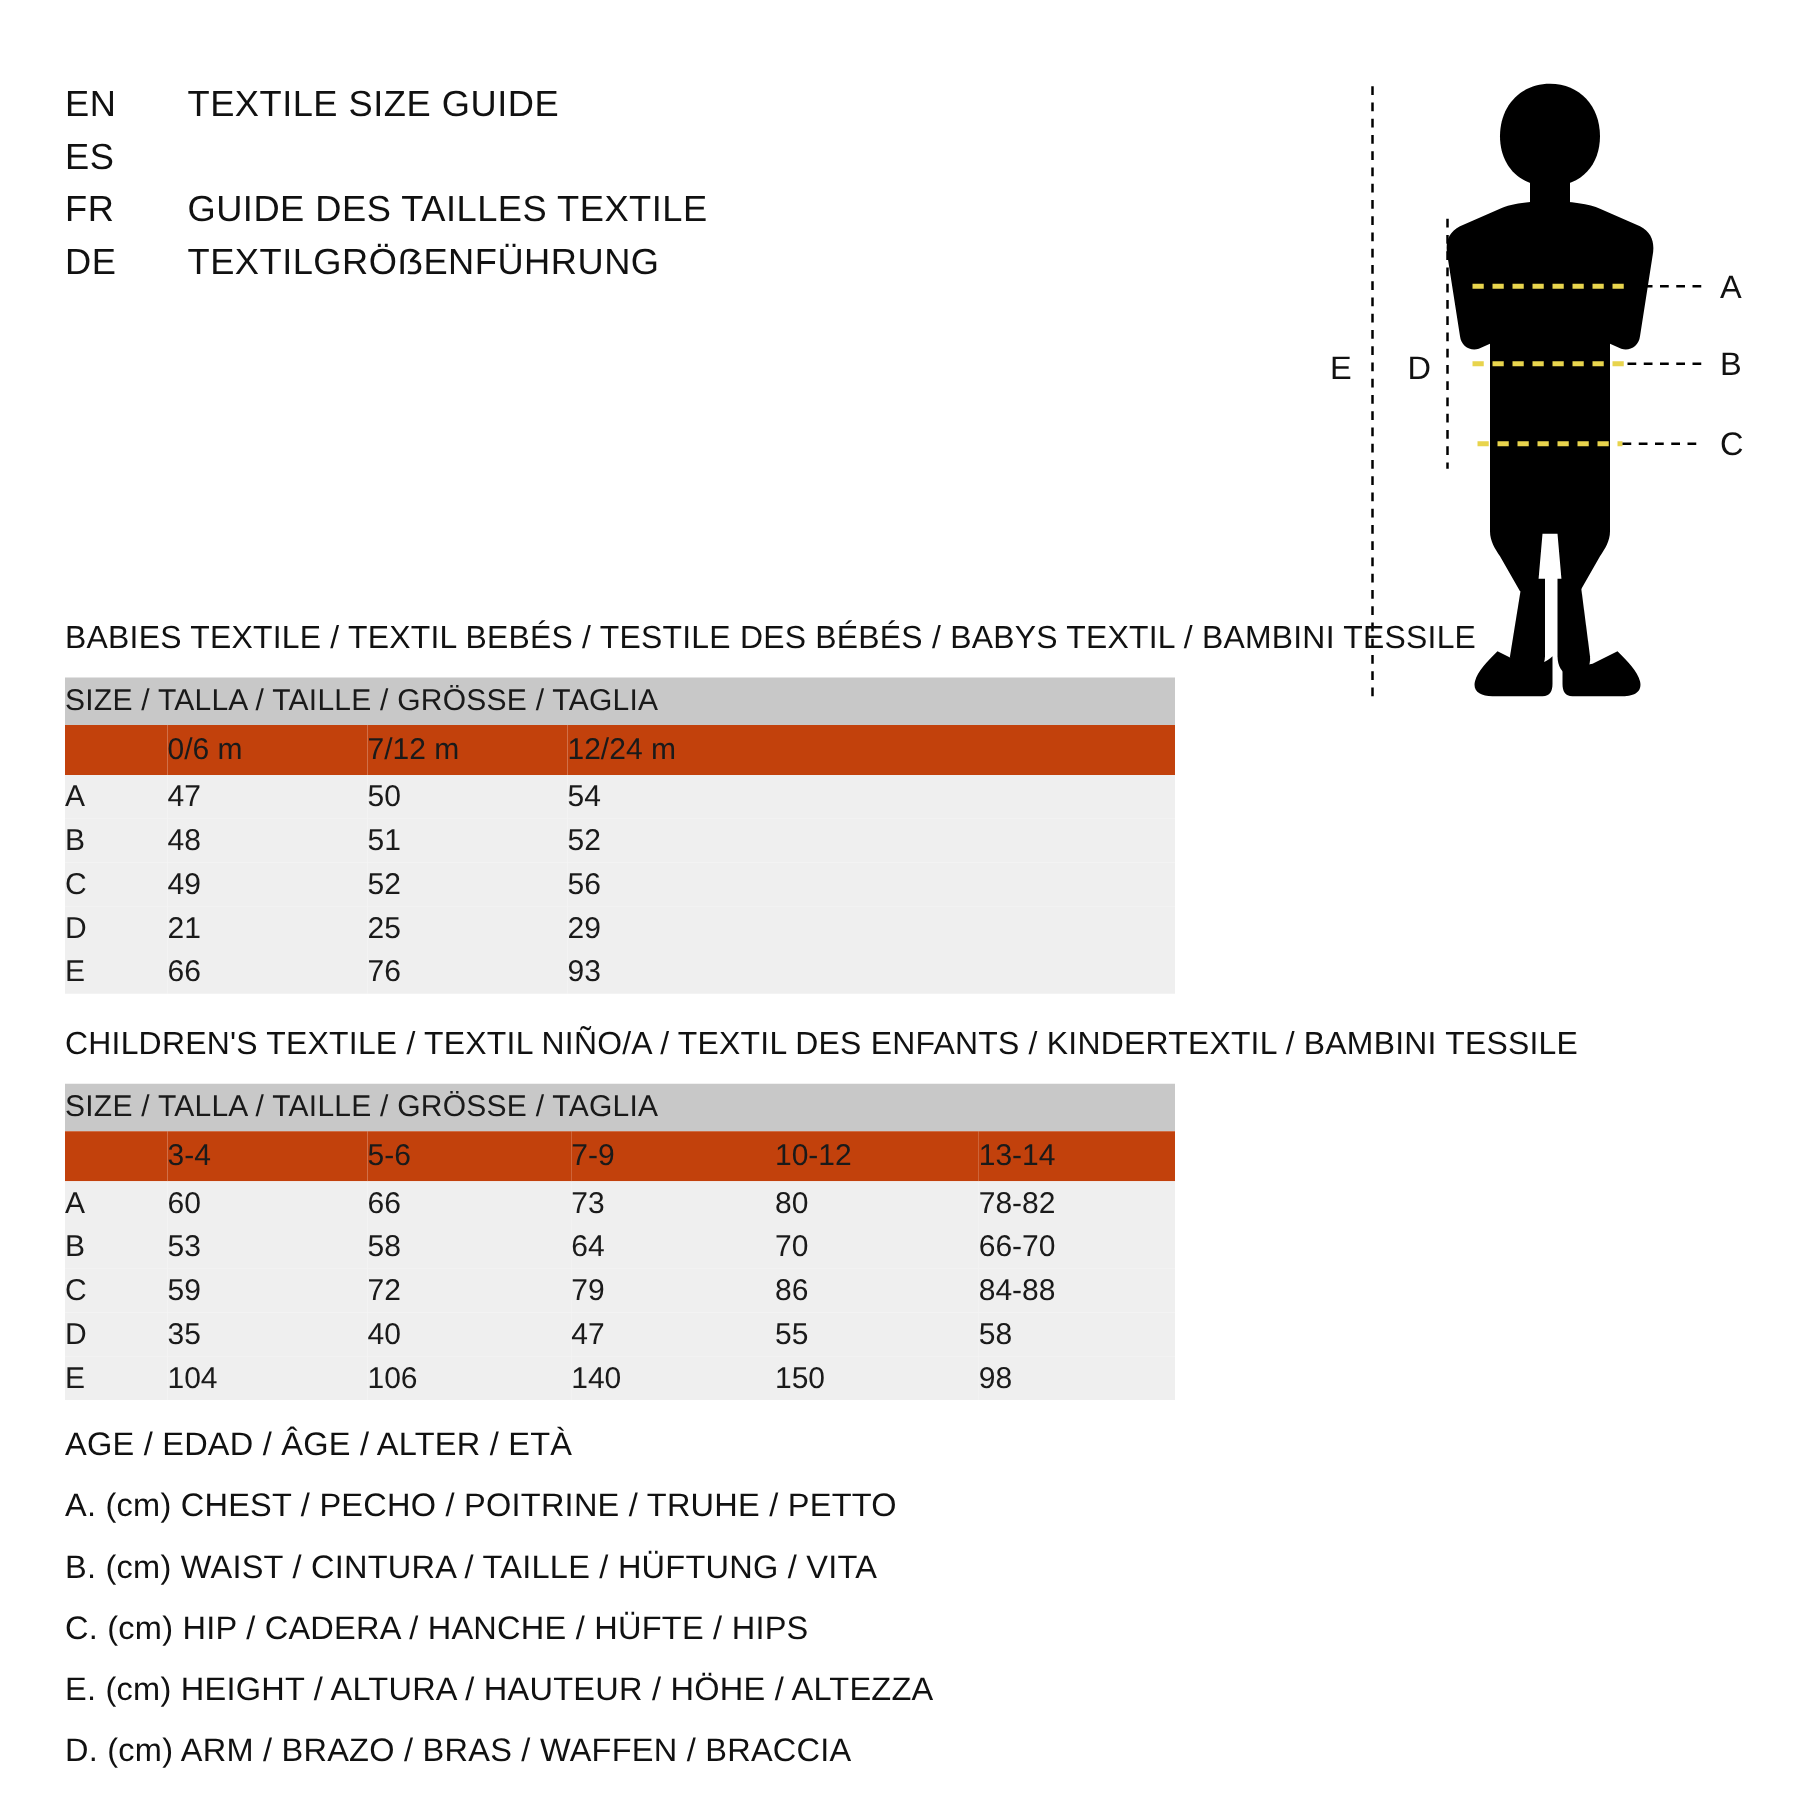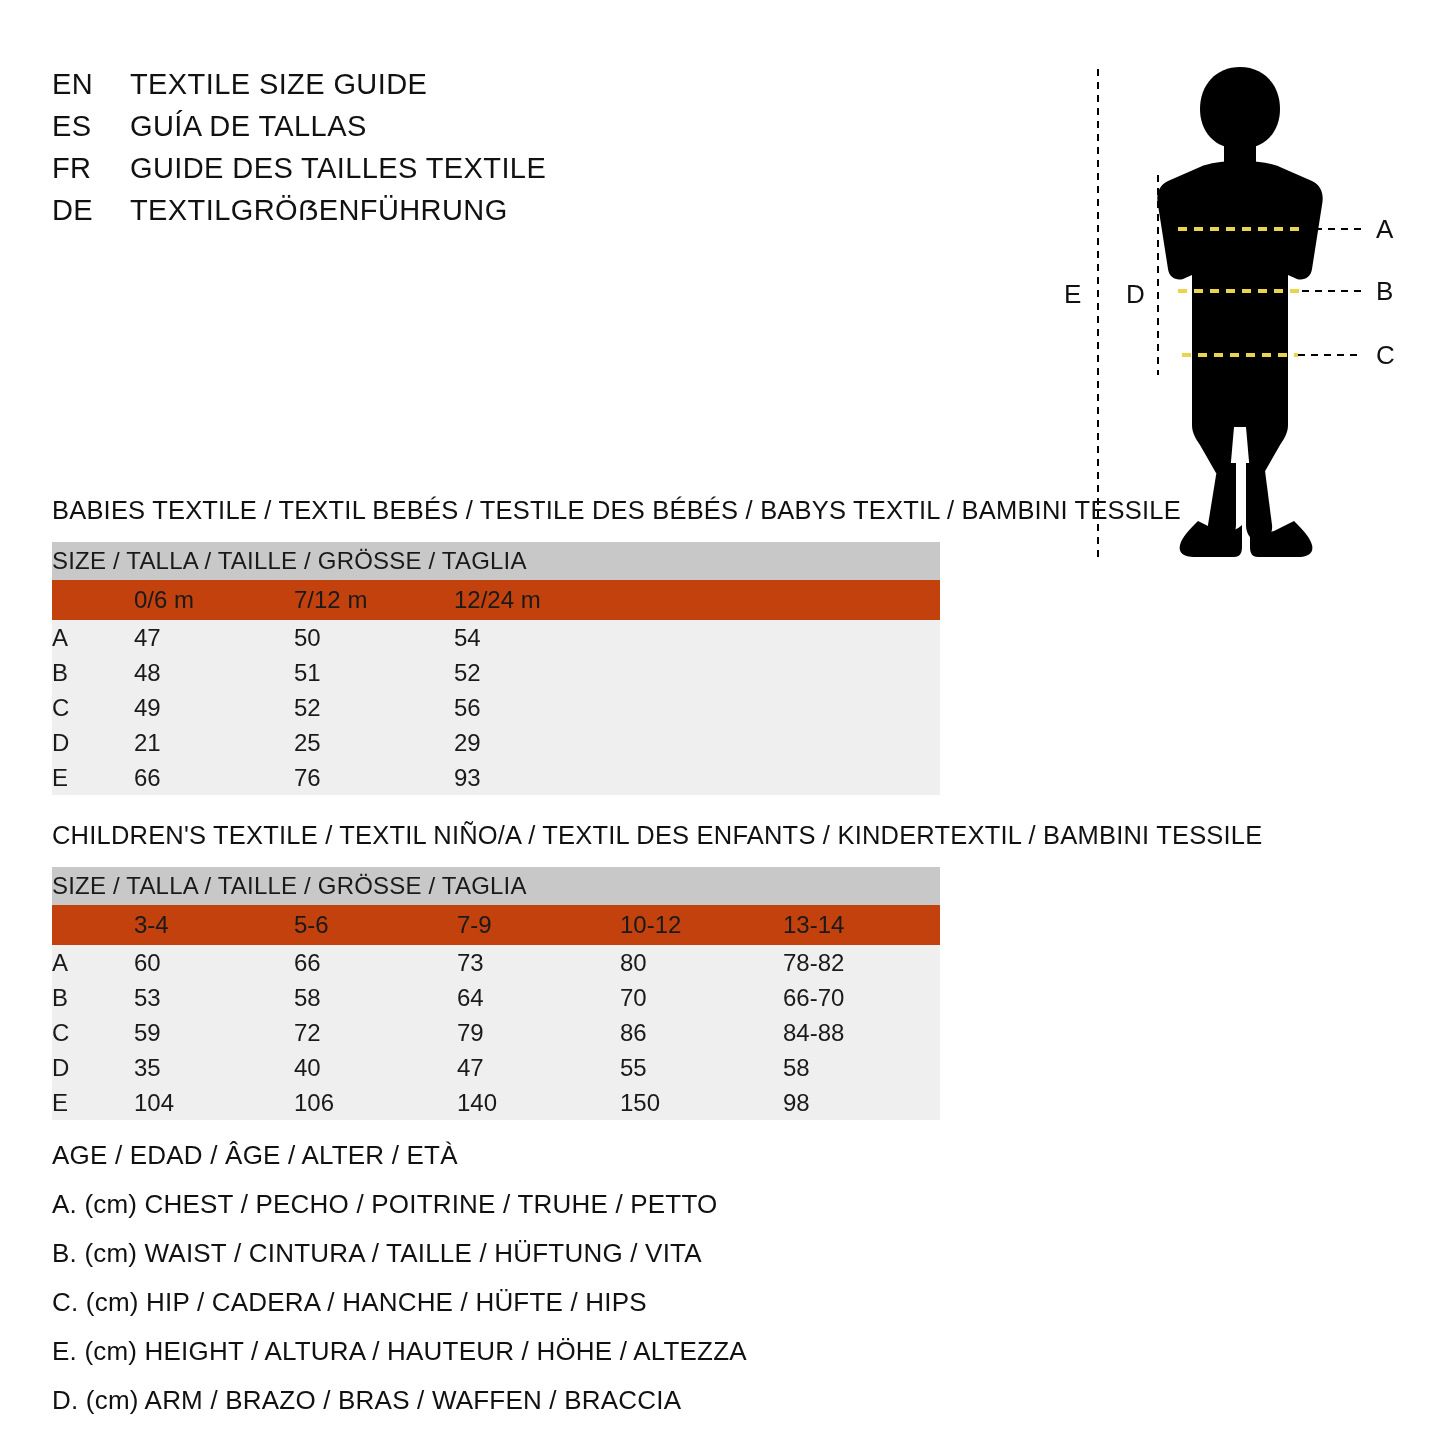--- a/index.html
+++ b/index.html
@@ -24,20 +24,21 @@
     top: 68px;
     width: 620px;
   }
   .lang-row {
     display: flex;
     align-items: baseline;
     margin-bottom: 9px;
     font-size: 29px;
     letter-spacing: 0.4px;
     color: #111;
+    gap: 20px;
   }
   .lang-code {
     width: 78px;
     flex: 0 0 78px;
   }
   .lang-text { flex: 1 1 auto; }
 
   
   #figure-area {
     position: absolute;
@@ -119,21 +120,20 @@
 </head>
 <body>
 
 <div id="header">
   <div class="lang-row">
     <span class="lang-code">EN</span>
     <span class="lang-text">TEXTILE SIZE GUIDE</span>
   </div>
   <div class="lang-row">
     <span class="lang-code">ES</span>
-    <span class="lang-text">GUÍA DE TALLAS</span>
   </div>
   <div class="lang-row">
     <span class="lang-code">FR</span>
     <span class="lang-text">GUIDE DES TAILLES TEXTILE</span>
   </div>
   <div class="lang-row">
     <span class="lang-code">DE</span>
     <span class="lang-text">TEXTILGRÖẞENFÜHRUNG</span>
   </div>
 </div>

